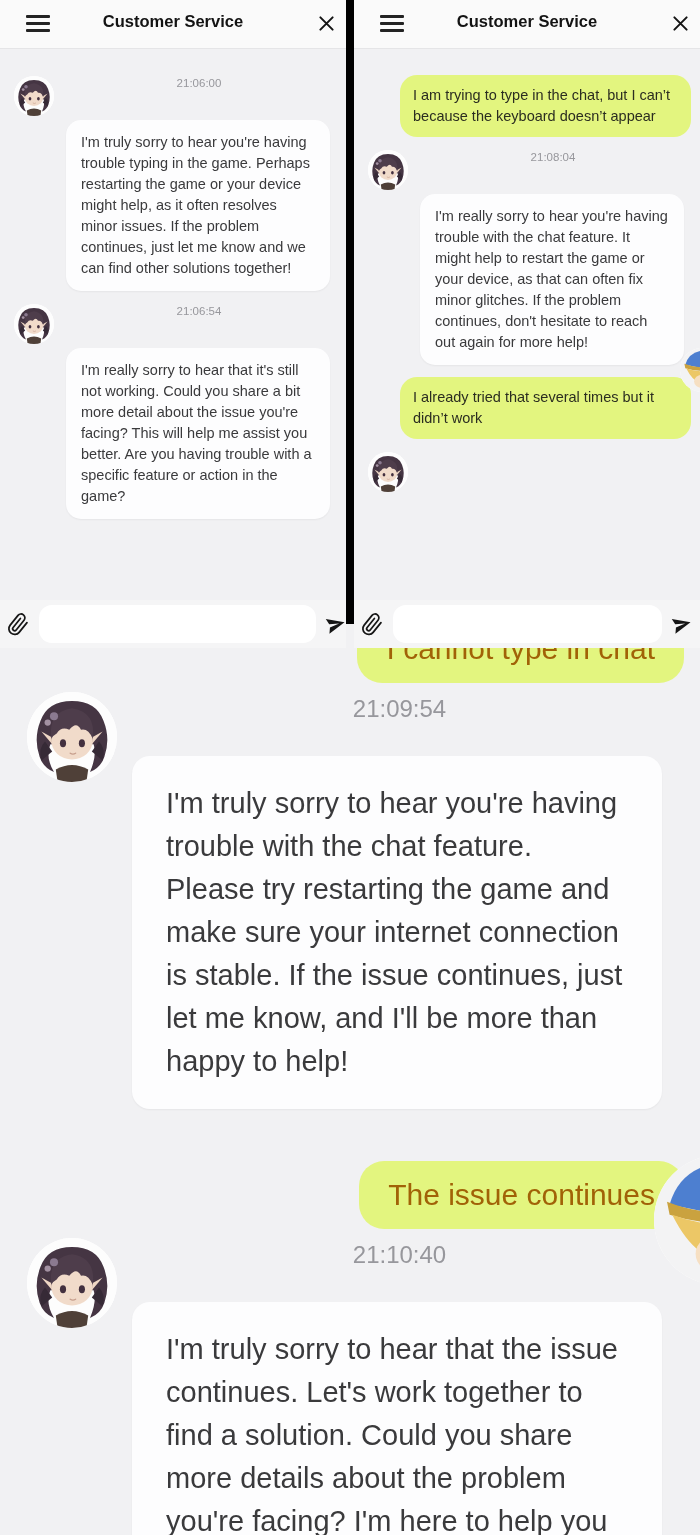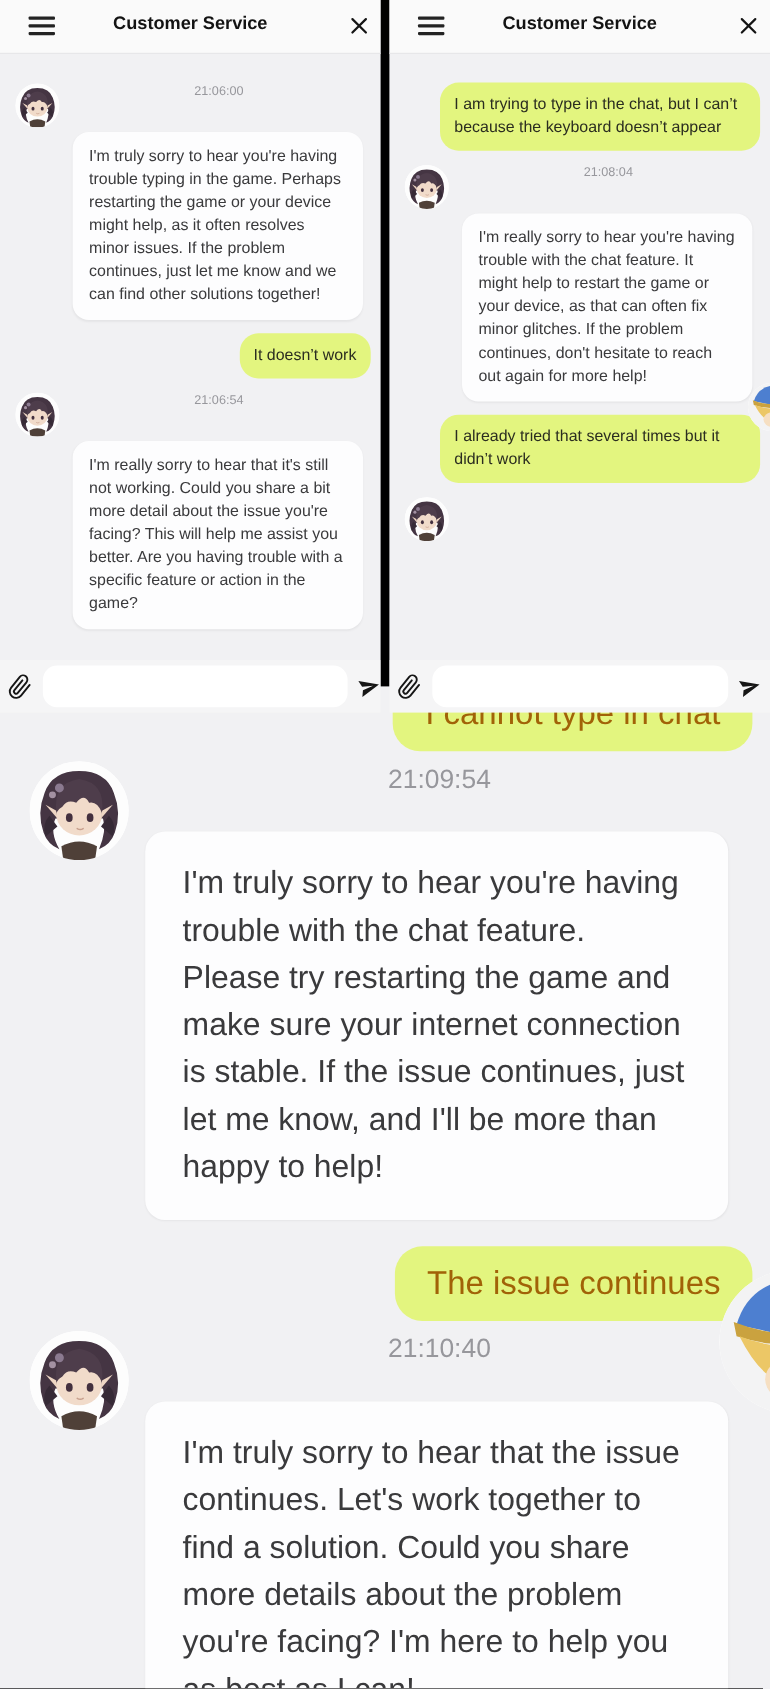--- a/index.html
+++ b/index.html
@@ -48,21 +48,21 @@
   .peek-sm{position:absolute;right:-24px;top:348px;width:44px;height:44px;border-radius:50%;
     overflow:hidden;z-index:2;background:#fff;}
   .peek-sm svg{display:block;width:100%;height:100%;}
 
   
   .big{position:relative;width:700px;height:911px;background:var(--chat-bg,#f1f1f3);
     overflow:hidden;display:flex;flex-direction:column;align-items:flex-start;}
   .big .bubble.user{margin-right:16px;font-size:30px;line-height:38px;padding:15px 29px;
     border-radius:25px;color:#a16207;max-width:580px;}
   .big .bubble.user.first{margin-top:-9px;}
-  .big .bubble.user.second{margin-top:24px;}
+  .big .bubble.user.second{margin-top:52px;}
   .big .agent-row{margin:9px 0 0 27px;}
   .big .avatar{width:90px;height:90px;margin-right:15px;}
   .big .time{font-size:24px;line-height:28px;margin:3px 0 7px 5px;}
   .big .bubble.agent{width:530px;max-width:530px;font-size:29px;line-height:43px;
     padding:26px 34px;border-radius:18px;}
   .peek-lg{position:absolute;right:-84px;top:531px;width:130px;height:130px;border-radius:50%;
     overflow:hidden;z-index:2;background:#fff;}
   .peek-lg svg{display:block;width:100%;height:100%;}
 </style>
 </head>
@@ -126,21 +126,20 @@
           <div class="avatar">
               <svg>
                 <use href="#sym-girl"></use>
               </svg>
             </div>
           <div class="agent-col">
             <div class="time">21:06:00</div>
             <div class="bubble agent">I'm truly sorry to hear you're having trouble typing in the game. Perhaps restarting the game or your device might help, as it often resolves minor issues. If the problem continues, just let me know and we can find other solutions together!</div>
           </div>
         </div>
-        <div class="bubble user mt12">It doesn’t work</div>
         <div class="agent-row">
           <div class="avatar">
               <svg>
                 <use href="#sym-girl"></use>
               </svg>
             </div>
           <div class="agent-col">
             <div class="time">21:06:54</div>
             <div class="bubble agent">I'm really sorry to hear that it's still not working. Could you share a bit more detail about the issue you're facing? This will help me assist you better. Are you having trouble with a specific feature or action in the game?</div>
           </div>

